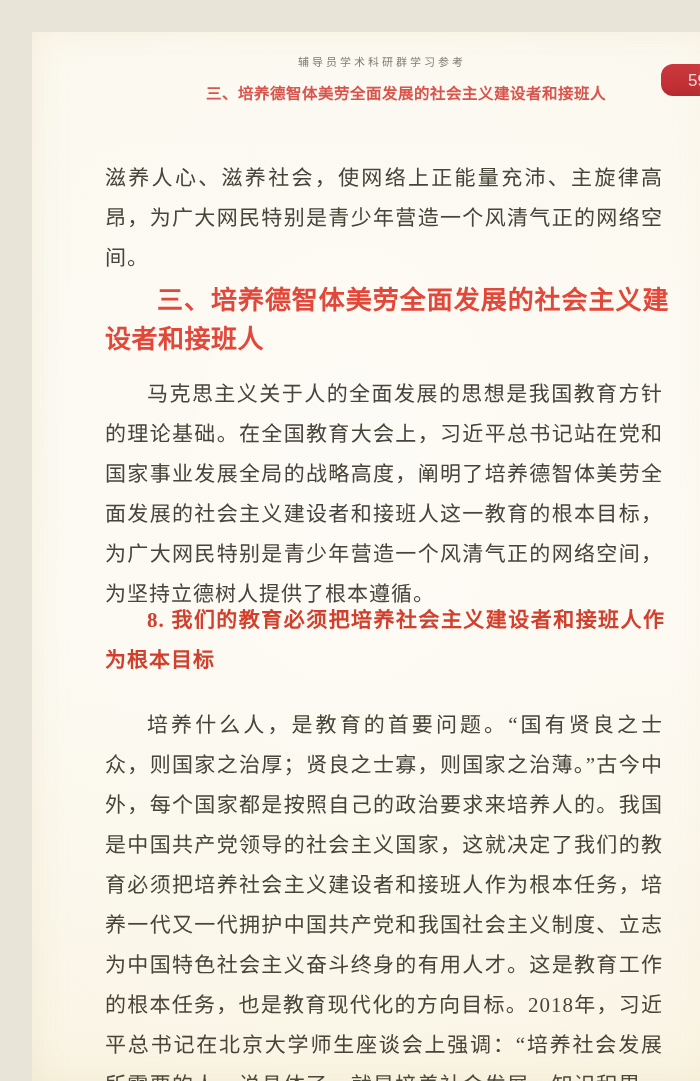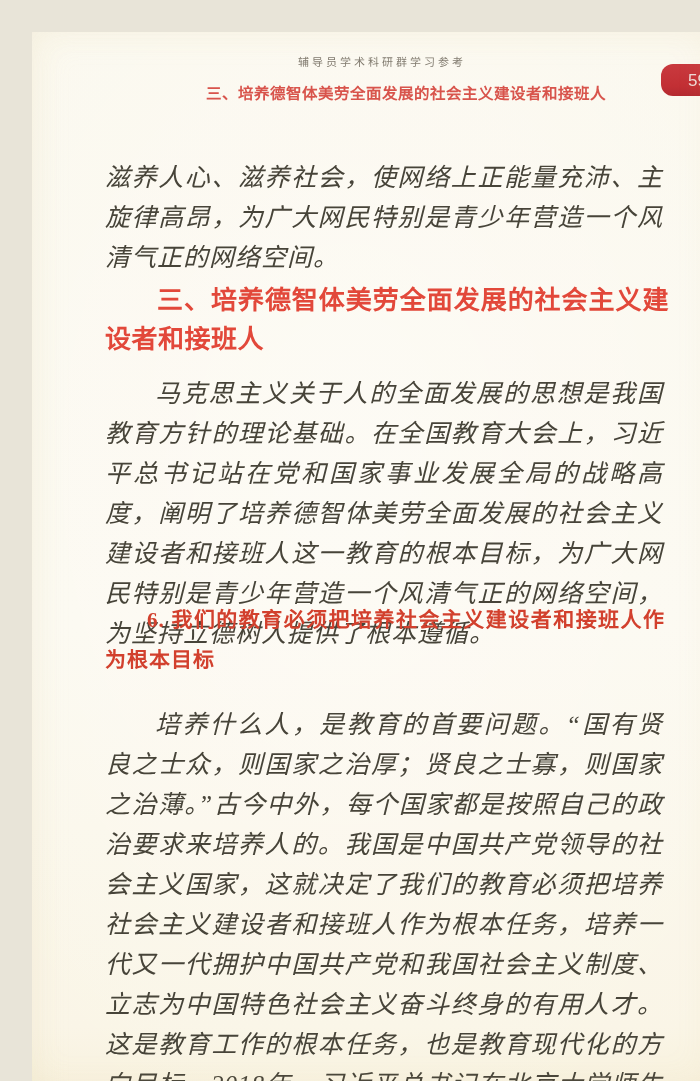--- a/index.html
+++ b/index.html
@@ -76,26 +76,25 @@
     font-family: "Liberation Sans", "DejaVu Sans", sans-serif;
     font-size: 17px;
     color: #eedbd7;
     line-height: 1;
   }
 
   .body-text {
     position: absolute;
     left: 57px;
     width: 590px;
-    font-size: 25px;
+    font-size: 21px;
     line-height: 40px;
     letter-spacing: 1px;
     text-align: justify;
     color: #474439;
-    font-style: italic;
   }
 
   .para-intro   { top: 110px; }
   .para-marx    { top: 326px; text-indent: 2em; }
   .para-cultivate { top: 657px; text-indent: 2em; }
 
   .section-heading {
     position: absolute;
     top: 233px;
     left: 57px;
@@ -137,17 +136,17 @@
   <div class="page-number-box">
     <span class="page-number">59</span>
   </div>
 
   <p class="body-text para-intro">滋养人心、滋养社会，使网络上正能量充沛、主旋律高昂，为广大网民特别是青少年营造一个风清气正的网络空间。</p>
 
   <h2 class="section-heading">三、培养德智体美劳全面发展的社会主义建设者和接班人</h2>
 
   <p class="body-text para-marx">马克思主义关于人的全面发展的思想是我国教育方针的理论基础。在全国教育大会上，习近平总书记站在党和国家事业发展全局的战略高度，阐明了培养德智体美劳全面发展的社会主义建设者和接班人这一教育的根本目标，为广大网民特别是青少年营造一个风清气正的网络空间，为坚持立德树人提供了根本遵循。</p>
 
-  <h3 class="subsection-heading">6. 我们的教育必须把培养社会主义建设者和接班人作为根本目标</h3>
+  <h3 class="subsection-heading">8. 我们的教育必须把培养社会主义建设者和接班人作为根本目标</h3>
 
   <p class="body-text para-cultivate">培养什么人，是教育的首要问题。“国有贤良之士众，则国家之治厚；贤良之士寡，则国家之治薄。”古今中外，每个国家都是按照自己的政治要求来培养人的。我国是中国共产党领导的社会主义国家，这就决定了我们的教育必须把培养社会主义建设者和接班人作为根本任务，培养一代又一代拥护中国共产党和我国社会主义制度、立志为中国特色社会主义奋斗终身的有用人才。这是教育工作的根本任务，也是教育现代化的方向目标。2018年，习近平总书记在北京大学师生座谈会上强调：“培养社会发展所需要的人，说具体了，就是培养社会发展、知识积累、文化传承、国家存续、制度运行所要</p>
 
 </div>
 
 </body></html>

